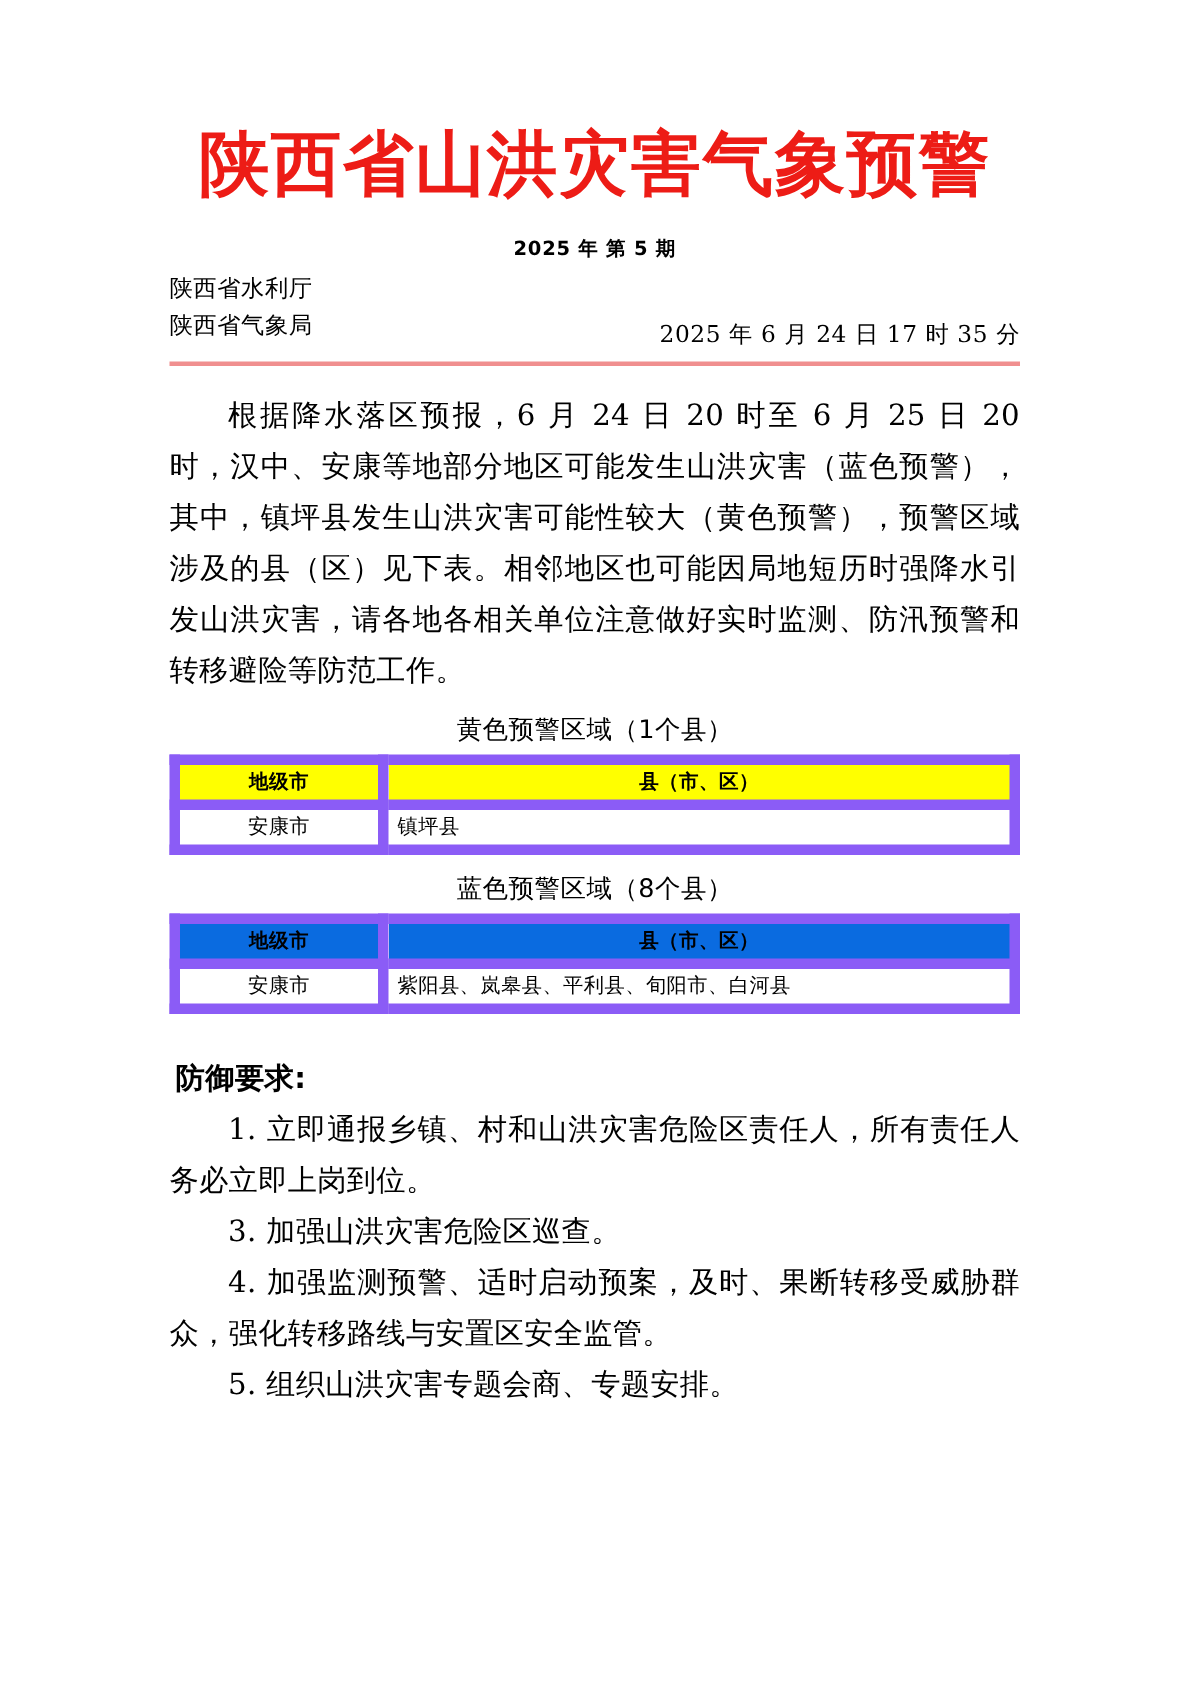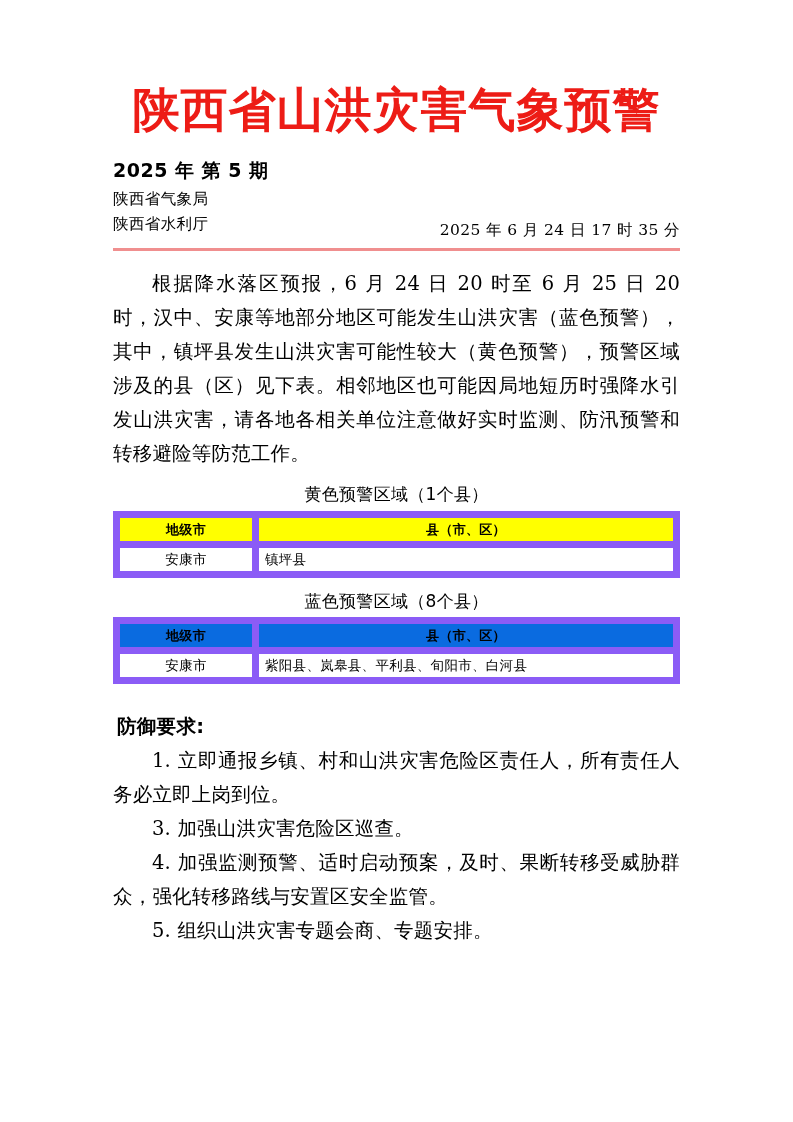--- a/index.html
+++ b/index.html
@@ -36,24 +36,24 @@
     font-weight: bold;
     font-size: 47px;
     line-height: 1.12;
     letter-spacing: 1px;
     white-space: nowrap;
   }
 
   .issue-line {
     margin: 0;
     padding-top: 22px;
-    text-align: left;
-    font-family: "DejaVu Sans", "Liberation Sans", sans-serif;
-    font-weight: bold;
-    font-size: 19px;
+    text-align: center;
+    font-family: "DejaVu Sans", "Liberation Sans", sans-serif;
+    font-weight: bold;
+    font-size: 13px;
     line-height: 1.2;
     letter-spacing: 0.5px;
   }
 
   .agency-block {
     position: relative;
     margin: 0;
     padding-top: 6px;
     height: 56px;
   }
@@ -162,22 +162,22 @@
 </head>
 <body>
 
 <div class="page">
 
   <h1 class="doc-title">陕西省山洪灾害气象预警</h1>
 
   <p class="issue-line">2025 年  第 5 期</p>
 
   <div class="agency-block">
+    <div class="agency-name">陕西省水利厅</div>
     <div class="agency-name">陕西省气象局</div>
-    <div class="agency-name">陕西省水利厅</div>
     <div class="issue-datetime">2025 年 6 月 24 日  17 时 35 分</div>
   </div>
 
   <div class="rule"></div>
 
   <p class="body-para">根据降水落区预报，6 月 24 日 20 时至 6 月 25 日 20 时，汉中、安康等地部分地区可能发生山洪灾害（蓝色预警），其中，镇坪县发生山洪灾害可能性较大（黄色预警），预警区域涉及的县（区）见下表。相邻地区也可能因局地短历时强降水引发山洪灾害，请各地各相关单位注意做好实时监测、防汛预警和转移避险等防范工作。</p>
 
   <p class="table-caption">黄色预警区域（1个县）</p>
 
   <table class="warn-table">

